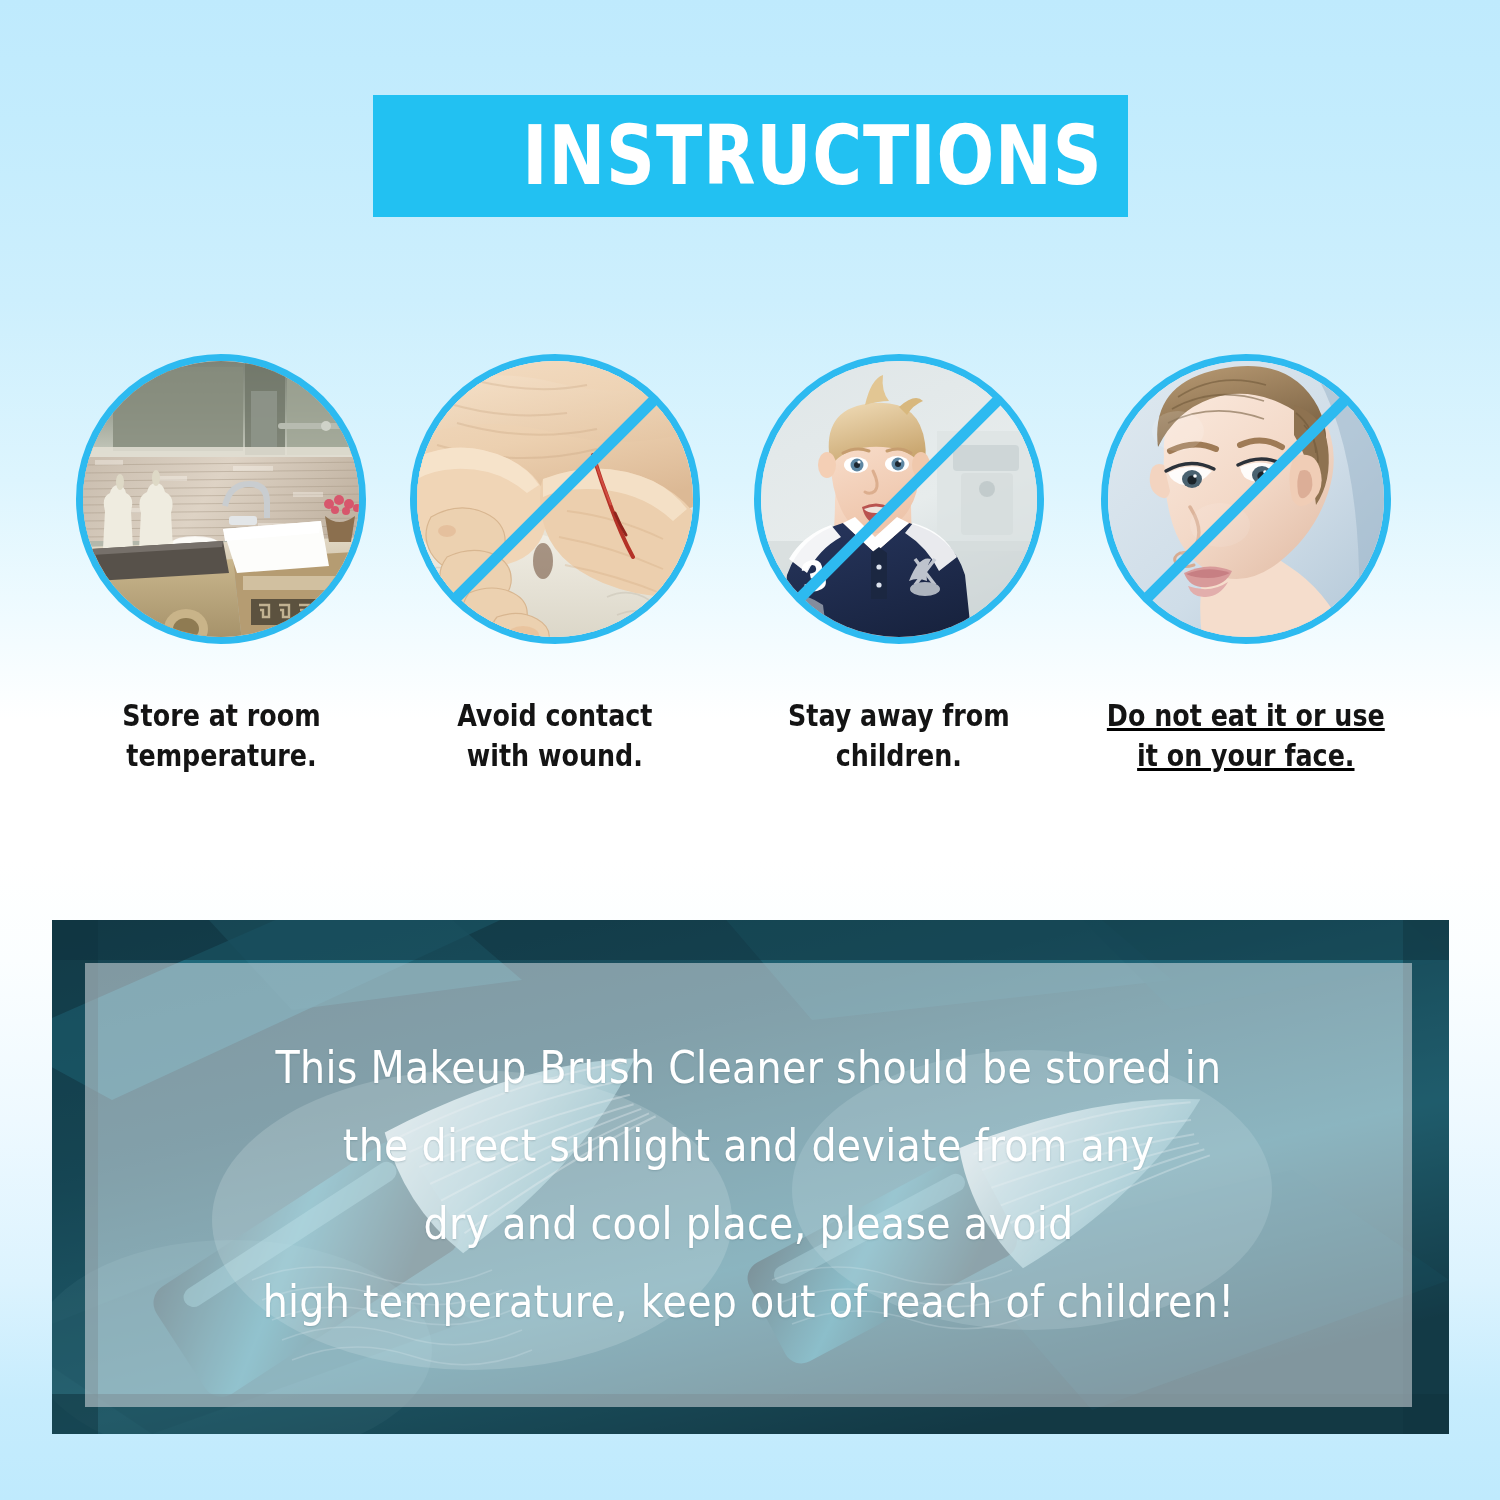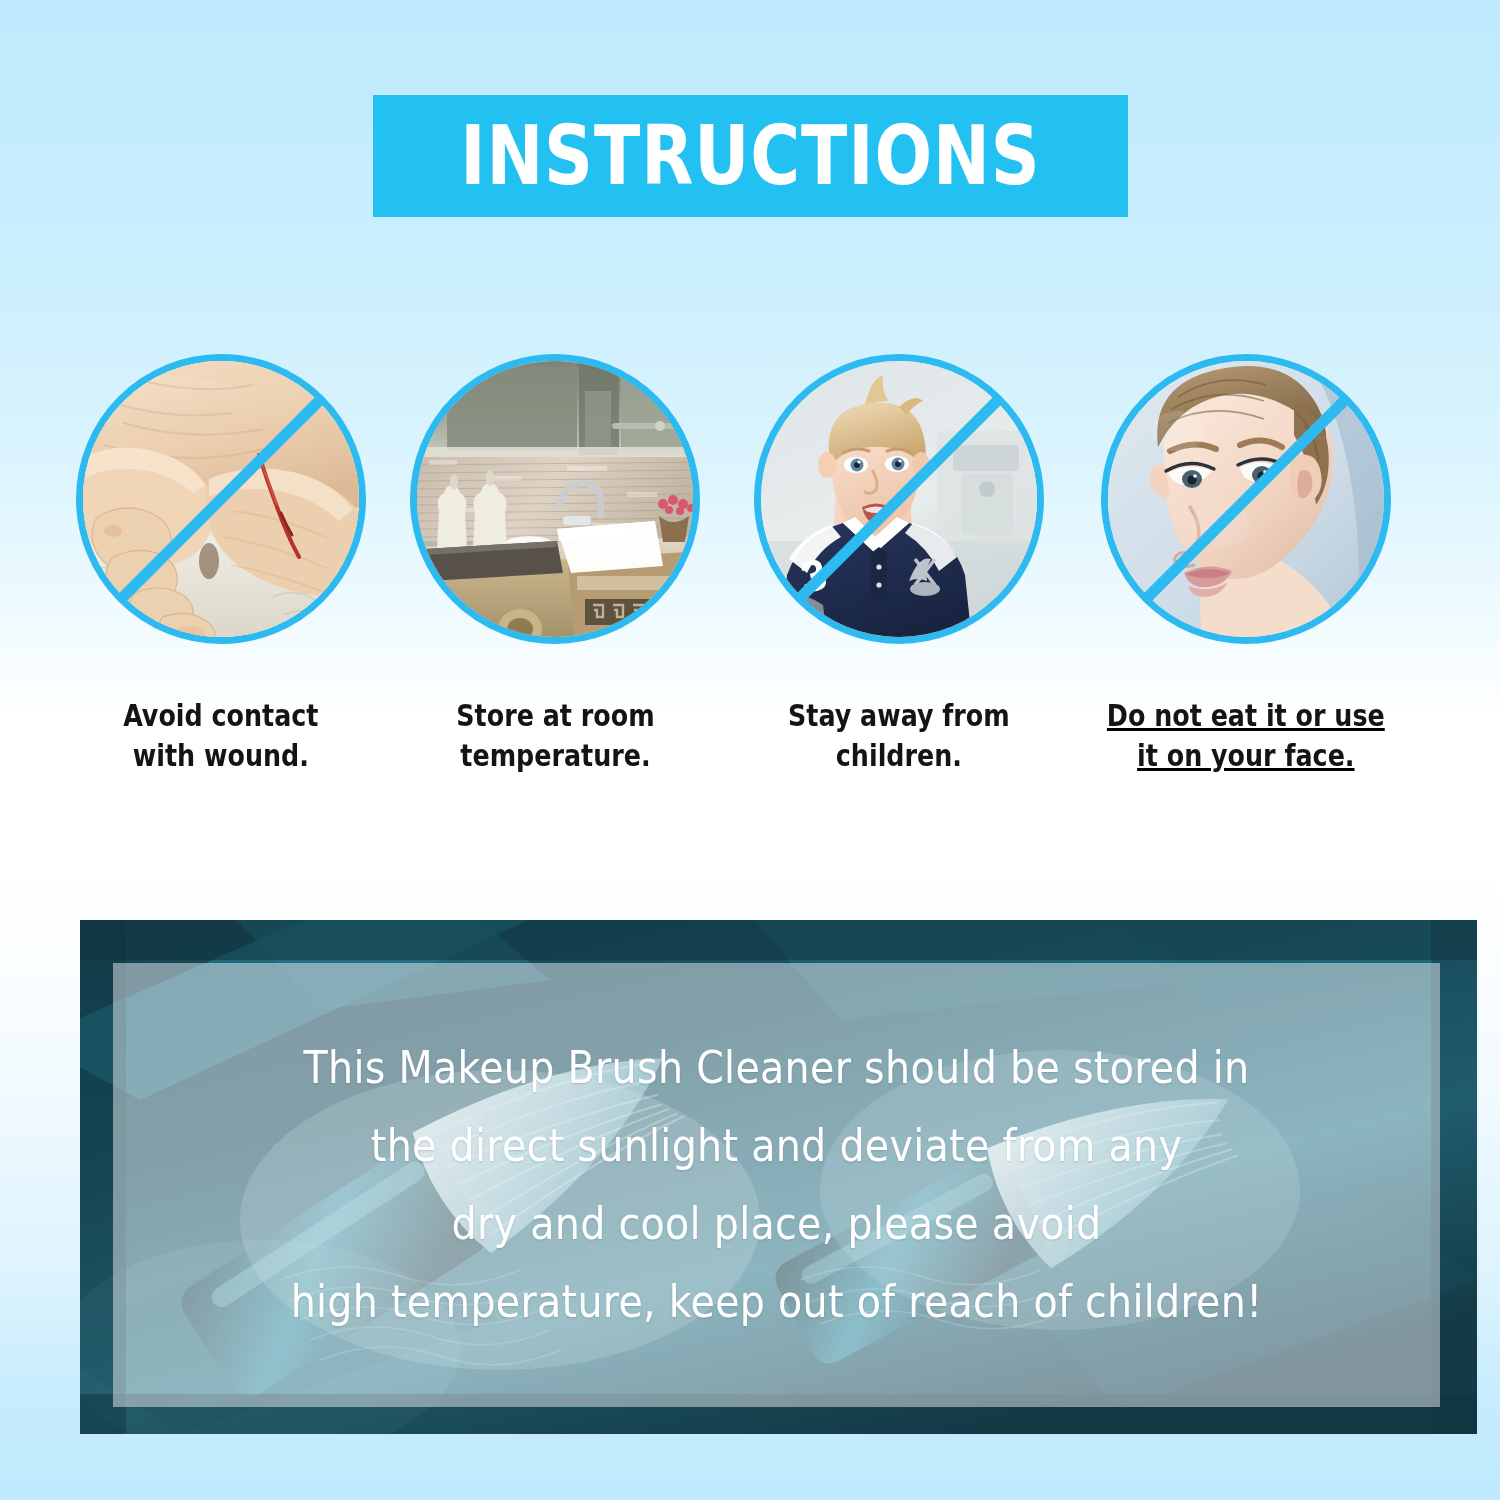--- a/index.html
+++ b/index.html
@@ -28,21 +28,21 @@
         #c6ecfd 1400px,
         #bfeafd 1500px);
   }
 
   
   #title-banner {
     position:absolute;
     left:373px; top:95px;
     width:755px; height:122px;
     background:#22c1f2;
-    display:flex; align-items:center; justify-content:center;
+    display:flex; align-items:center; justify-content:flex-end;
   }
   #title-text {
     color:#ffffff;
     font-family:"Liberation Sans Narrow","DejaVu Sans Condensed","Liberation Sans",sans-serif;
     font-weight:700;
     font-size:82px;
     letter-spacing:1px;
     transform:scaleX(0.92);
     line-height:1;
     white-space:nowrap;
@@ -98,21 +98,20 @@
     white-space:pre-line;
   }
 
   
   #bottom-banner {
     position:absolute;
     left:52px; top:920px;
     width:1397px; height:514px;
     overflow:hidden;
     background:#a16207;
-    margin-left:28px;
   }
   #banner-photo { position:absolute; inset:0; }
   #banner-overlay {
     position:absolute;
     left:33px; top:43px;
     width:1327px; height:444px;
     background:rgba(226,231,233,0.52);
     display:flex;
     flex-direction:column;
     align-items:center;
@@ -133,93 +132,20 @@
 </head>
 <body>
 
 <div id="page"></div>
 
 <div id="title-banner">
   <div id="title-text">INSTRUCTIONS</div>
 </div>
 
 <div id="icon-row">
-
-  <div class="icon-cell">
-    <div class="circle-wrap">
-      <div class="circle">
-        <div class="photo">
-          <svg viewBox="0 0 290 290" preserveAspectRatio="xMidYMid slice" width="290" height="290">
-            <defs>
-              <linearGradient id="skinA" x1="0" y1="0" x2="0.4" y2="1">
-                <stop offset="0" stop-color="#f3dcc2"></stop>
-                  <stop offset="0.55" stop-color="#ecd0b0"></stop>
-                  <stop offset="1" stop-color="#dcb995"></stop>
-              </linearGradient>
-              <linearGradient id="skinB" x1="0" y1="0" x2="1" y2="1">
-                <stop offset="0" stop-color="#f6e3cc"></stop>
-                  <stop offset="1" stop-color="#e3c3a0"></stop>
-              </linearGradient>
-              <linearGradient id="towelG" x1="0" y1="0" x2="0" y2="1">
-                <stop offset="0" stop-color="#f2efe6"></stop>
-                  <stop offset="1" stop-color="#d9d4c5"></stop>
-              </linearGradient>
-            </defs>
-            <rect width="290" height="290" fill="#e8e3d6"></rect>
-            <path d="M0 185 q40 -30 90 -20 q60 12 110 40 q50 28 90 20 v65 H0 Z" fill="url(#towelG)"></path>
-            <g opacity="0.35" stroke="#b9b3a3" stroke-width="1.6" fill="none">
-              <path d="M5 210 q18 -8 34 2"></path>
-                <path d="M14 226 q20 -9 38 3"></path>
-              <path d="M6 244 q22 -10 42 4"></path>
-                <path d="M20 262 q24 -10 44 5"></path>
-              <path d="M190 236 q22 -10 42 3"></path>
-                <path d="M200 254 q24 -10 46 4"></path>
-              <path d="M186 272 q26 -10 48 5"></path>
-            </g>
-            <path d="M0 0 H290 V140 q-60 28 -130 12 q-70 -16 -160 10 Z" fill="url(#skinA)"></path>
-            <path d="M0 28 q70 -24 140 -6 q70 18 150 -6 v50 q-76 26 -152 6 q-76 -20 -138 4 Z" fill="url(#skinB)" opacity="0.75"></path>
-            <g opacity="0.28" stroke="#c39e79" stroke-width="2" fill="none">
-              <path d="M30 42 q60 18 120 10"></path>
-                <path d="M40 62 q70 20 140 6"></path>
-              <path d="M20 84 q80 24 160 4"></path>
-                <path d="M60 20 q60 14 110 4"></path>
-            </g>
-            <path d="M0 96 q46 -20 92 2 q44 22 38 62 q-8 44 -60 46 q-54 2 -70 -40 Z" fill="#f0d5b6"></path>
-            <path d="M0 96 q46 -20 92 2 q20 10 30 26 l-12 8 q-30 -26 -72 -24 q-22 1 -38 10 Z" fill="#f8e6d0" opacity="0.8"></path>
-            <g fill="#ecd1b0" stroke="#d8b690" stroke-width="1.2">
-              <path d="M14 156 q28 -16 54 -4 q22 10 20 32 q-2 22 -28 26 q-32 5 -46 -18 q-10 -18 0 -36 Z"></path>
-              <path d="M30 196 q26 -12 48 -2 q18 9 16 28 q-3 20 -28 22 q-28 3 -40 -16 q-8 -16 4 -32 Z"></path>
-              <path d="M52 232 q24 -10 44 0 q16 8 14 24 q-4 18 -26 20 q-26 2 -36 -14 q-7 -15 4 -30 Z"></path>
-              <path d="M80 256 q22 -8 40 2 q14 8 12 20 q-3 12 -22 12 q-24 0 -32 -14 q-6 -11 2 -20 Z"></path>
-            </g>
-            <path d="M126 118 q56 -22 110 2 q44 22 54 58 v52 q-50 14 -104 -8 q-52 -22 -60 -62 q-6 -28 0 -42 Z" fill="#eccfae"></path>
-            <path d="M126 118 q56 -22 110 2 q20 10 34 28 l-14 12 q-34 -32 -86 -32 q-26 0 -44 8 Z" fill="#f7e5ce" opacity="0.75"></path>
-            <g opacity="0.3" stroke="#cfa87f" stroke-width="1.8" fill="none">
-              <path d="M150 150 q50 6 96 28"></path>
-                <path d="M142 176 q54 10 104 32"></path>
-              <path d="M148 204 q52 10 100 30"></path>
-            </g>
-            <path d="M176 94 q8 26 18 52 q10 28 22 50" stroke="#b43227" stroke-width="4" fill="none" stroke-linecap="round"></path>
-            <path d="M178 100 q7 22 16 44" stroke="#d9554a" stroke-width="2" fill="none" opacity="0.8"></path>
-            <path d="M198 152 q5 12 11 22" stroke="#8f241c" stroke-width="3" fill="none" stroke-linecap="round"></path>
-            <ellipse cx="30" cy="170" rx="9" ry="6" fill="#e0b38e" opacity="0.55"></ellipse>
-            <ellipse cx="106" cy="274" rx="16" ry="9" fill="#e8c19a" opacity="0.8"></ellipse>
-            <ellipse cx="126" cy="200" rx="10" ry="18" fill="#6b4a35" opacity="0.55"></ellipse>
-          </svg>
-        </div>
-      </div>
-      <div class="slash">
-        <svg viewBox="0 0 290 290">
-          <line x1="245" y1="45" x2="45" y2="245" stroke="#2dbaf0" stroke-width="11" stroke-linecap="butt"></line>
-        </svg>
-      </div>
-    </div>
-    <div class="caption">Avoid contact
-with wound.</div>
-  </div>
 
   <div class="icon-cell">
     <div class="circle-wrap">
       <div class="circle">
         <div class="photo">
           <svg viewBox="0 0 290 290" preserveAspectRatio="xMidYMid slice" width="290" height="290">
             <defs>
               <linearGradient id="mirrorG" x1="0" y1="0" x2="0" y2="1">
                 <stop offset="0" stop-color="#7d8377"></stop>
                   <stop offset="0.5" stop-color="#9aa092"></stop>
@@ -307,20 +233,93 @@
               <circle cx="263" cy="150" r="4"></circle>
                 <circle cx="274" cy="147" r="4"></circle>
             </g>
             <path d="M242 155 q14 12 30 0 l-4 26 h-22 z" fill="#8b6f4e"></path>
           </svg>
         </div>
       </div>
     </div>
     <div class="caption">Store at room
 temperature.</div>
+  </div>
+
+  <div class="icon-cell">
+    <div class="circle-wrap">
+      <div class="circle">
+        <div class="photo">
+          <svg viewBox="0 0 290 290" preserveAspectRatio="xMidYMid slice" width="290" height="290">
+            <defs>
+              <linearGradient id="skinA" x1="0" y1="0" x2="0.4" y2="1">
+                <stop offset="0" stop-color="#f3dcc2"></stop>
+                  <stop offset="0.55" stop-color="#ecd0b0"></stop>
+                  <stop offset="1" stop-color="#dcb995"></stop>
+              </linearGradient>
+              <linearGradient id="skinB" x1="0" y1="0" x2="1" y2="1">
+                <stop offset="0" stop-color="#f6e3cc"></stop>
+                  <stop offset="1" stop-color="#e3c3a0"></stop>
+              </linearGradient>
+              <linearGradient id="towelG" x1="0" y1="0" x2="0" y2="1">
+                <stop offset="0" stop-color="#f2efe6"></stop>
+                  <stop offset="1" stop-color="#d9d4c5"></stop>
+              </linearGradient>
+            </defs>
+            <rect width="290" height="290" fill="#e8e3d6"></rect>
+            <path d="M0 185 q40 -30 90 -20 q60 12 110 40 q50 28 90 20 v65 H0 Z" fill="url(#towelG)"></path>
+            <g opacity="0.35" stroke="#b9b3a3" stroke-width="1.6" fill="none">
+              <path d="M5 210 q18 -8 34 2"></path>
+                <path d="M14 226 q20 -9 38 3"></path>
+              <path d="M6 244 q22 -10 42 4"></path>
+                <path d="M20 262 q24 -10 44 5"></path>
+              <path d="M190 236 q22 -10 42 3"></path>
+                <path d="M200 254 q24 -10 46 4"></path>
+              <path d="M186 272 q26 -10 48 5"></path>
+            </g>
+            <path d="M0 0 H290 V140 q-60 28 -130 12 q-70 -16 -160 10 Z" fill="url(#skinA)"></path>
+            <path d="M0 28 q70 -24 140 -6 q70 18 150 -6 v50 q-76 26 -152 6 q-76 -20 -138 4 Z" fill="url(#skinB)" opacity="0.75"></path>
+            <g opacity="0.28" stroke="#c39e79" stroke-width="2" fill="none">
+              <path d="M30 42 q60 18 120 10"></path>
+                <path d="M40 62 q70 20 140 6"></path>
+              <path d="M20 84 q80 24 160 4"></path>
+                <path d="M60 20 q60 14 110 4"></path>
+            </g>
+            <path d="M0 96 q46 -20 92 2 q44 22 38 62 q-8 44 -60 46 q-54 2 -70 -40 Z" fill="#f0d5b6"></path>
+            <path d="M0 96 q46 -20 92 2 q20 10 30 26 l-12 8 q-30 -26 -72 -24 q-22 1 -38 10 Z" fill="#f8e6d0" opacity="0.8"></path>
+            <g fill="#ecd1b0" stroke="#d8b690" stroke-width="1.2">
+              <path d="M14 156 q28 -16 54 -4 q22 10 20 32 q-2 22 -28 26 q-32 5 -46 -18 q-10 -18 0 -36 Z"></path>
+              <path d="M30 196 q26 -12 48 -2 q18 9 16 28 q-3 20 -28 22 q-28 3 -40 -16 q-8 -16 4 -32 Z"></path>
+              <path d="M52 232 q24 -10 44 0 q16 8 14 24 q-4 18 -26 20 q-26 2 -36 -14 q-7 -15 4 -30 Z"></path>
+              <path d="M80 256 q22 -8 40 2 q14 8 12 20 q-3 12 -22 12 q-24 0 -32 -14 q-6 -11 2 -20 Z"></path>
+            </g>
+            <path d="M126 118 q56 -22 110 2 q44 22 54 58 v52 q-50 14 -104 -8 q-52 -22 -60 -62 q-6 -28 0 -42 Z" fill="#eccfae"></path>
+            <path d="M126 118 q56 -22 110 2 q20 10 34 28 l-14 12 q-34 -32 -86 -32 q-26 0 -44 8 Z" fill="#f7e5ce" opacity="0.75"></path>
+            <g opacity="0.3" stroke="#cfa87f" stroke-width="1.8" fill="none">
+              <path d="M150 150 q50 6 96 28"></path>
+                <path d="M142 176 q54 10 104 32"></path>
+              <path d="M148 204 q52 10 100 30"></path>
+            </g>
+            <path d="M176 94 q8 26 18 52 q10 28 22 50" stroke="#b43227" stroke-width="4" fill="none" stroke-linecap="round"></path>
+            <path d="M178 100 q7 22 16 44" stroke="#d9554a" stroke-width="2" fill="none" opacity="0.8"></path>
+            <path d="M198 152 q5 12 11 22" stroke="#8f241c" stroke-width="3" fill="none" stroke-linecap="round"></path>
+            <ellipse cx="30" cy="170" rx="9" ry="6" fill="#e0b38e" opacity="0.55"></ellipse>
+            <ellipse cx="106" cy="274" rx="16" ry="9" fill="#e8c19a" opacity="0.8"></ellipse>
+            <ellipse cx="126" cy="200" rx="10" ry="18" fill="#6b4a35" opacity="0.55"></ellipse>
+          </svg>
+        </div>
+      </div>
+      <div class="slash">
+        <svg viewBox="0 0 290 290">
+          <line x1="245" y1="45" x2="45" y2="245" stroke="#2dbaf0" stroke-width="11" stroke-linecap="butt"></line>
+        </svg>
+      </div>
+    </div>
+    <div class="caption">Avoid contact
+with wound.</div>
   </div>
 
   <div class="icon-cell">
     <div class="circle-wrap">
       <div class="circle">
         <div class="photo">
           <svg viewBox="0 0 290 290" preserveAspectRatio="xMidYMid slice" width="290" height="290">
             <defs>
               <linearGradient id="bgRoom" x1="0" y1="0" x2="0.4" y2="1">
                 <stop offset="0" stop-color="#dfe6e8"></stop>

